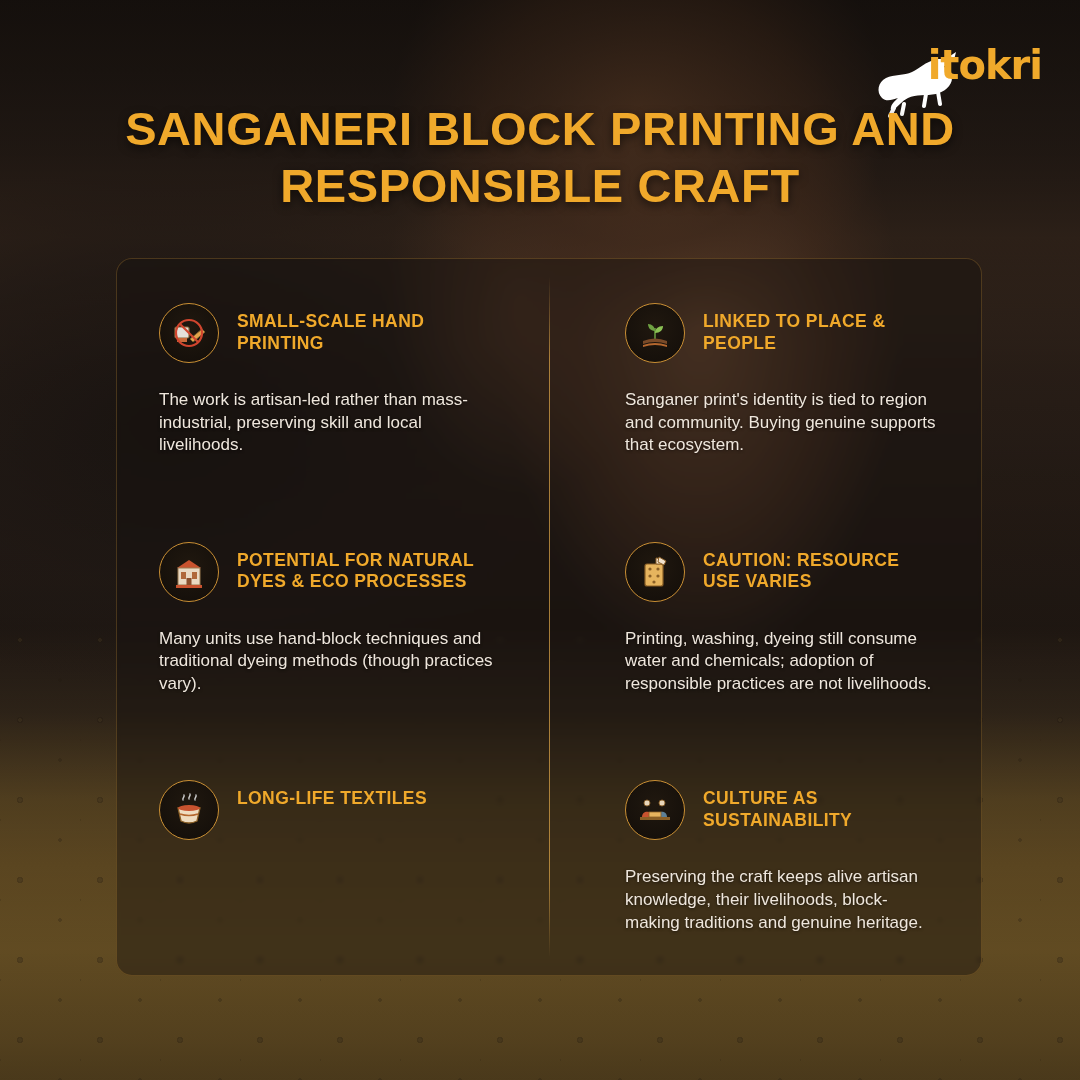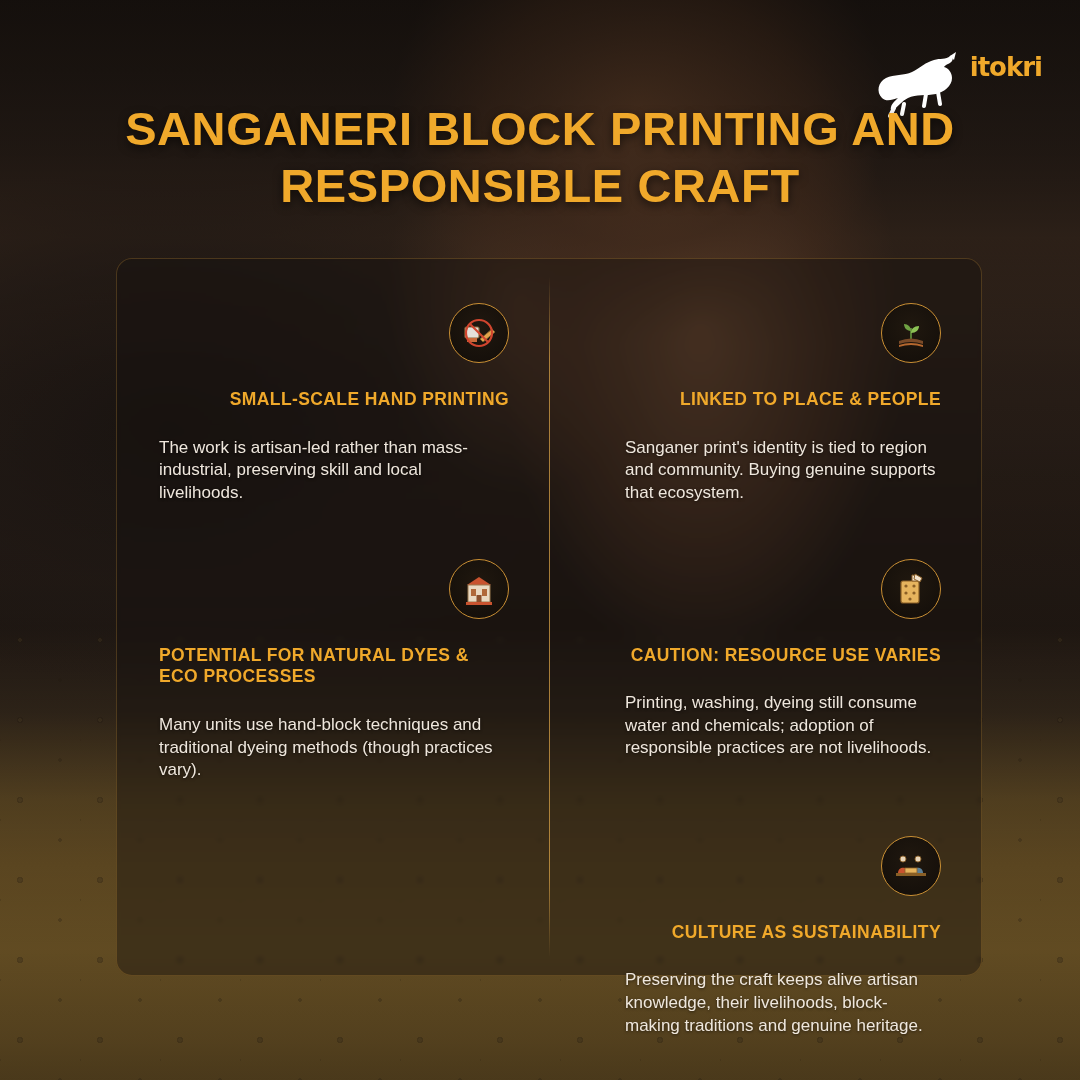--- a/index.html
+++ b/index.html
@@ -91,23 +91,23 @@
   .logo {
     position: absolute;
     top: 28px;
     right: 36px;
     width: 180px;
     height: 88px;
   }
   .logo-wordmark {
     position: absolute;
     right: 2px;
-    top: 24px;
+    top: 14px;
     color: #f0a92b;
-    font-size: 26px;
+    font-size: 40px;
     font-weight: 800;
     letter-spacing: -1px;
     font-family: "DejaVu Sans", sans-serif;
   }
   .logo-cat { position: absolute; left: 0; top: 20px; }
 
   
   .card {
     position: absolute;
     left: 116px;
@@ -135,23 +135,22 @@
     display: grid;
     grid-template-columns: 1fr 1fr;
     grid-template-rows: repeat(3, 1fr);
   }
 
   .cell { position: relative; padding: 44px 40px 10px 42px; }
   .cell.right { padding-left: 52px; margin-left: 24px; }
 
   .cell-head {
     display: flex;
-    align-items: flex-end;
+    align-items: flex-start;
     gap: 18px;
-    flex-direction: column;
   }
 
   .icon-badge {
     flex: 0 0 auto;
     width: 60px; height: 60px;
     border-radius: 50%;
     border: 1.5px solid #c98f34;
     background: radial-gradient(circle at 50% 40%, #20180f 0%, #120d09 100%);
     display: flex;
     align-items: center;
@@ -270,20 +269,31 @@
               <path d="M21 6 C24 6 27 8 27 12 L21 12 Z" fill="#f2e3cf" stroke="#8a5f26" stroke-width="1"></path>
               <path d="M24 5 L31 9 L29 13 L23 10 Z" fill="#f2e3cf" stroke="#8a5f26" stroke-width="1"></path>
             </svg>
           </div>
           <div class="head-text">CAUTION: RESOURCE USE VARIES</div>
         </div>
         <div class="cell-body">Printing, washing, dyeing still consume water and chemicals; adoption of responsible practices are not livelihoods.</div>
       </div>
 
       <div class="cell left">
+        <div class="cell-head">
+          <div class="icon-badge">
+            <svg width="40" height="40" viewBox="0 0 40 40">
+              <path d="M14 10 C13 8 16 7 15 5 M20 9 C19 7 22 6 21 4 M26 10 C25 8 28 7 27 5" stroke="#cfcfcf" stroke-width="1.4" fill="none" stroke-linecap="round"></path>
+              <path d="M9 18 L31 18 L28 31 Q20 35 12 31 Z" fill="#efdcc0" stroke="#8a5f26" stroke-width="1.3"></path>
+              <ellipse cx="20" cy="18" rx="11" ry="3" fill="#c9532f"></ellipse>
+              <path d="M11 24 Q20 27 29 24" stroke="#b5672e" stroke-width="1.6" fill="none"></path>
+            </svg>
+          </div>
+          <div class="head-text">LONG-LIFE TEXTILES</div>
+        </div>
       </div>
 
       <div class="cell right">
         <div class="cell-head">
           <div class="icon-badge">
             <svg width="40" height="40" viewBox="0 0 40 40">
               <circle cx="12" cy="13" r="3" fill="#e8d6bb" stroke="#8a5f26" stroke-width="0.9"></circle>
               <path d="M7 27 C7 20 17 20 17 27 Z" fill="#c9532f"></path>
               <circle cx="27" cy="13" r="3" fill="#e8d6bb" stroke="#8a5f26" stroke-width="0.9"></circle>
               <path d="M22 27 C22 20 32 20 32 27 Z" fill="#5c7f96"></path>

